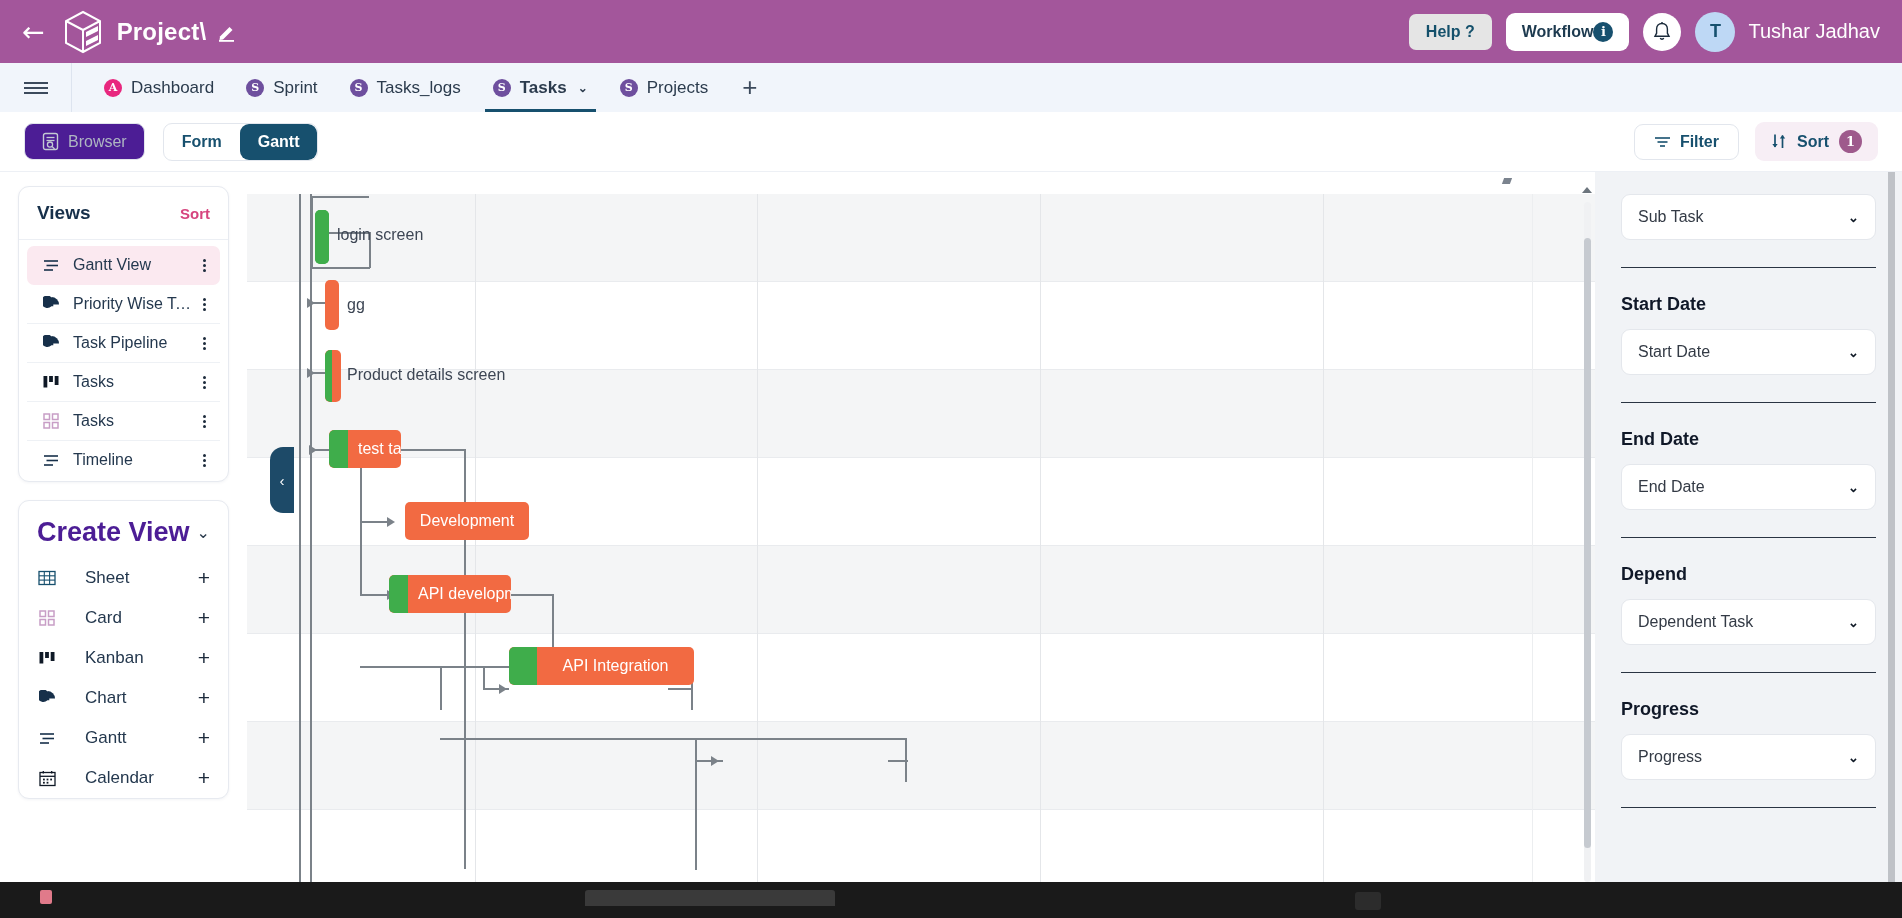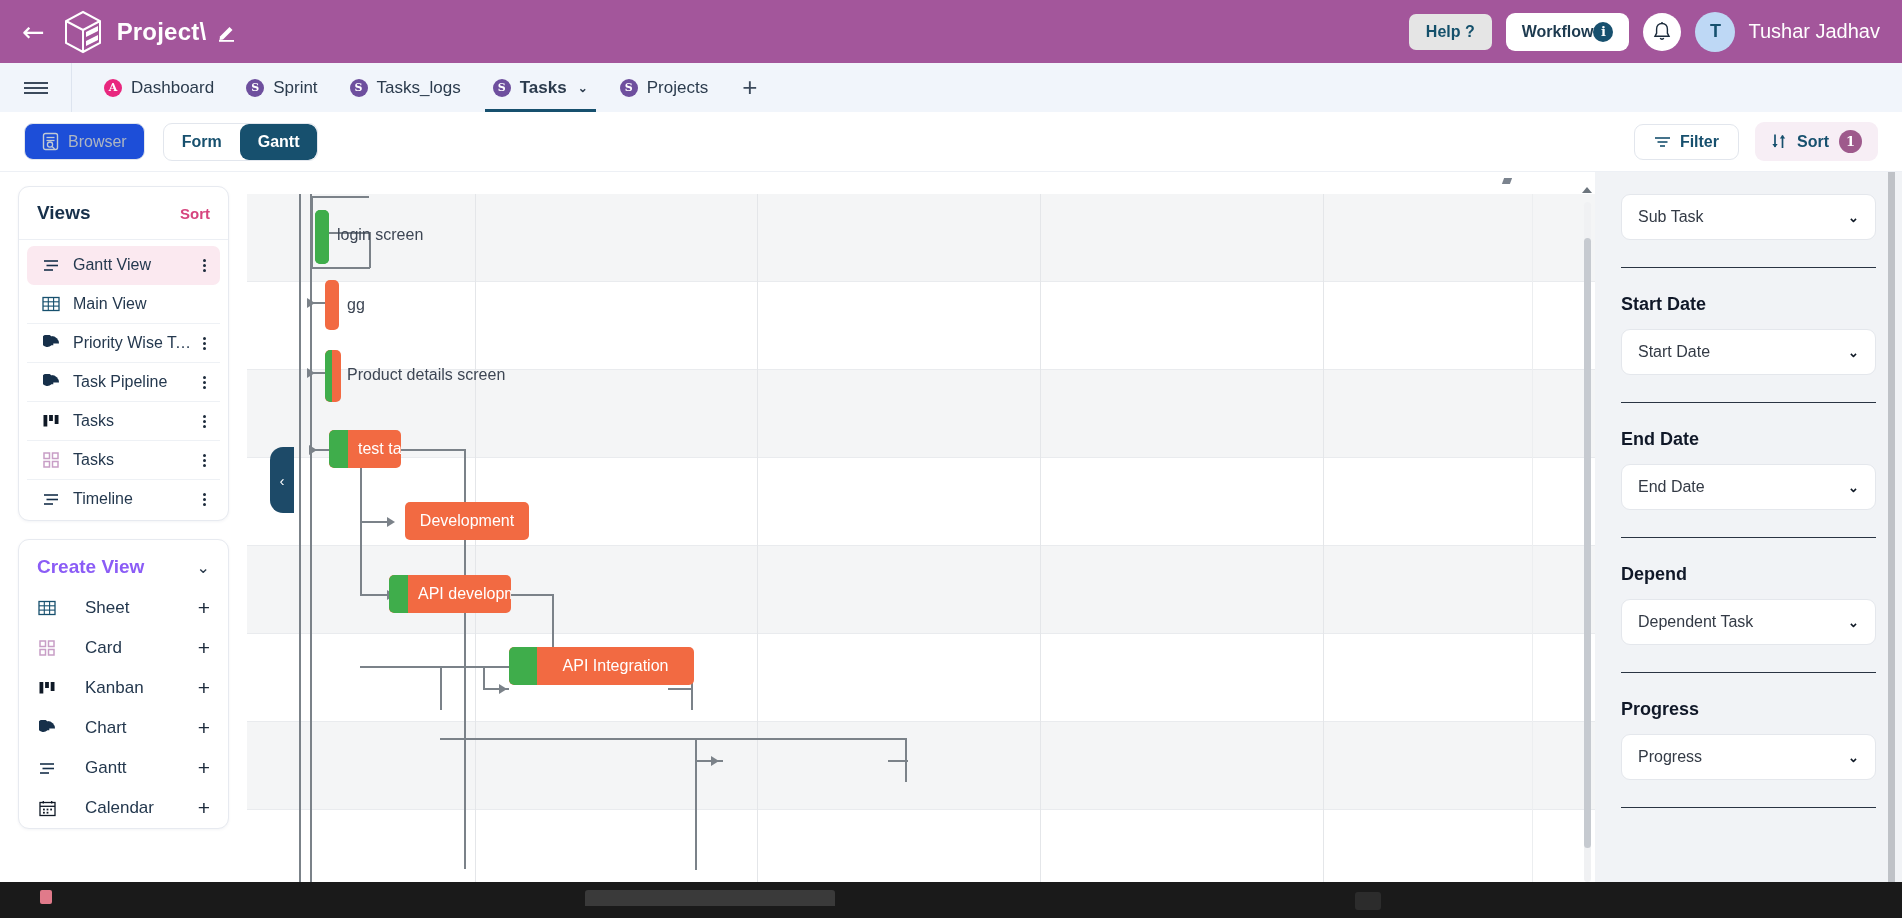--- a/index.html
+++ b/index.html
@@ -91,21 +91,21 @@
 
   
   .toolbar {
     height: 60px; background: #fff; display: flex; align-items: center;
     padding: 0 24px; border-bottom: 1px solid #edf0f5;
   }
   .browser-btn {
     display: flex; align-items: center; gap: 9px;
     border: 1px solid #e2e6ed; border-radius: 9px;
     padding: 8px 17px; color: #aeb6c2; font-size: 16px; cursor: pointer;
-    background: #1d4ed8;
+    background: #4c1d95;
   }
   .seg {
     margin-left: 18px; display: flex; align-items: center;
     border: 1px solid #e2e6ed; border-radius: 9px; overflow: hidden; background: #fff;
   }
   .seg-item {
     padding: 9px 18px; font-size: 16px; font-weight: 700;
     color: #17506e; cursor: pointer;
   }
   .seg-item.active { background: #17506e; color: #fff; border-radius: 9px; }
@@ -153,21 +153,21 @@
   .view-row .vlabel { flex: 1; white-space: nowrap; overflow: hidden; text-overflow: ellipsis; }
   .kebab { color: #1d2b3c; font-size: 15px; letter-spacing: 1px; line-height: .7; cursor: pointer; }
   .kebab i { display:block; width:3px; height:3px; background:#1d2b3c; border-radius:50%; margin:2px 0; }
   .vi { width: 20px; height: 20px; display:flex; align-items:center; justify-content:center; flex:none; }
 
   .create-card { margin-top: 18px; }
   .create-head {
     display: flex; align-items: center; justify-content: space-between;
     padding: 16px 18px 10px 18px;
   }
-  .create-title { font-size: 19px; font-weight: 700; color: #8b5cf6; }
+  .create-title { font-size: 27px; font-weight: 700; color: #4c1d95; }
   .create-row {
     display: flex; align-items: center; gap: 28px;
     padding: 8px 18px; cursor: pointer; font-size: 17px; color: #24384e;
   }
   .create-row .clabel { flex: 1; }
   .plus { font-size: 21px; color: #1d2b3c; font-weight: 400; }
 
   
   .collapse-handle {
     position: absolute; left: 270px; top: 275px;
@@ -421,32 +421,20 @@
             </svg>
           </span>
           <span class="vlabel">Gantt View</span>
           <span class="kebab">
               <i></i>
               <i></i>
               <i></i>
             </span>
         </div>
 
-        <div class="view-row">
-          <span class="vi">
-            <svg width="18" height="16" viewBox="0 0 18 16">
-              <rect x="1" y="1.5" width="16" height="13" fill="none" stroke="#17506e" stroke-width="1.3"></rect>
-              <line x1="1" y1="5.8" x2="17" y2="5.8" stroke="#17506e" stroke-width="1.1"></line>
-              <line x1="1" y1="10.1" x2="17" y2="10.1" stroke="#17506e" stroke-width="1.1"></line>
-              <line x1="6.3" y1="1.5" x2="6.3" y2="14.5" stroke="#17506e" stroke-width="1.1"></line>
-              <line x1="11.6" y1="1.5" x2="11.6" y2="14.5" stroke="#17506e" stroke-width="1.1"></line>
-            </svg>
-          </span>
-          <span class="vlabel">Main View</span>
-        </div>
 
         <div class="view-row">
           <span class="vi">
             <svg width="17" height="17" viewBox="0 0 17 17">
               <path d="M8.5 8.5 L8.5 1 A7.5 7.5 0 0 1 16 8.5 Z" fill="#17304a"></path>
               <path d="M8.5 10.3 A6.2 6.2 0 1 1 10.3 4.3 L10.3 10.3 Z" fill="#17304a"></path>
             </svg>
           </span>
           <span class="vlabel">Priority Wise Tas…</span>
           <span class="kebab">

